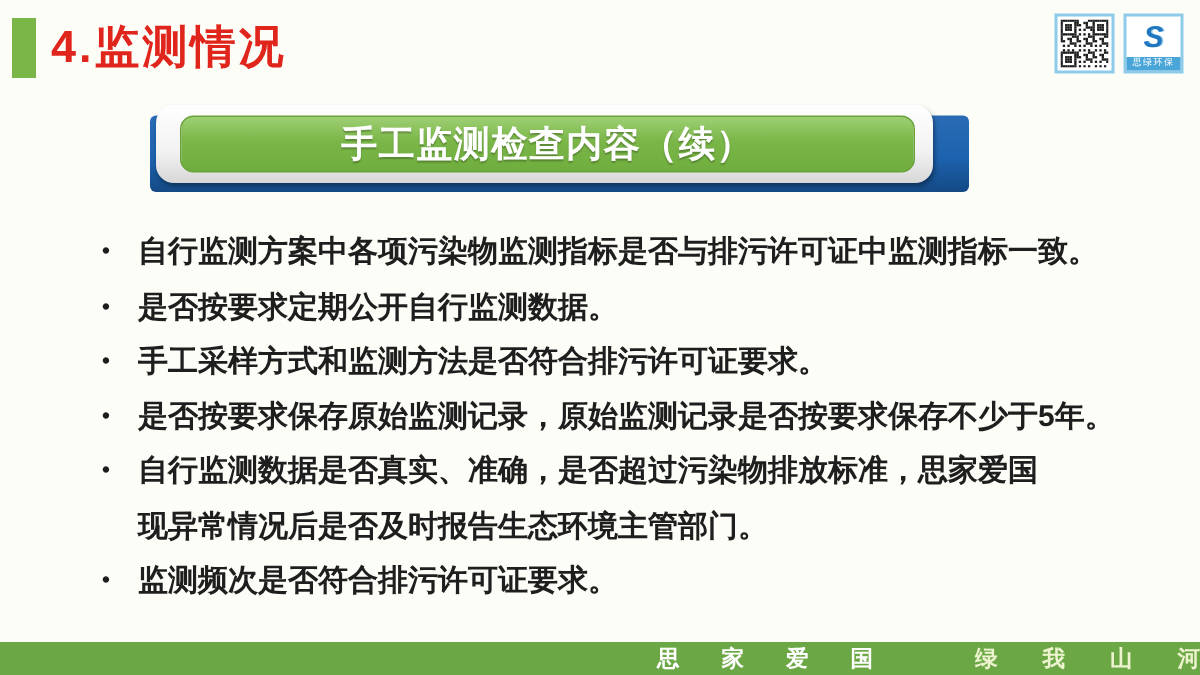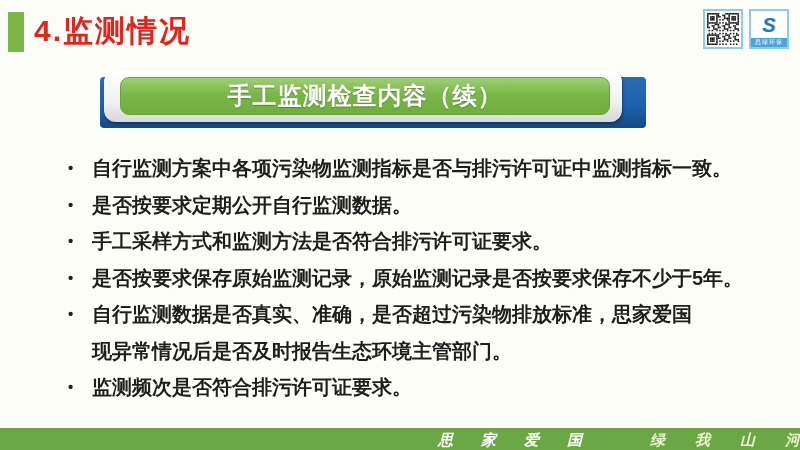--- a/index.html
+++ b/index.html
@@ -82,21 +82,20 @@
   .bullet-dot {
     flex:0 0 24px; width:24px; font-size:15px; line-height:36.5px;
     color:#1e1e1e;
   }
   .bullet-text { flex:1; white-space:pre-wrap; }
 
   
   .footer {
     position:absolute; left:0; bottom:0; width:800px; height:22px;
     background:#6ba845;
-    font-style:italic;
   }
   .footer-left {
     position:absolute; left:438px; top:0; height:22px; line-height:23px;
     font-size:15px; font-weight:bold; color:#ffffff; letter-spacing:28px;
     white-space:nowrap;
   }
   .footer-right {
     position:absolute; left:650px; top:0; height:22px; line-height:23px;
     font-size:15px; font-weight:bold; color:#eef3cf; letter-spacing:30px;
     white-space:nowrap;

